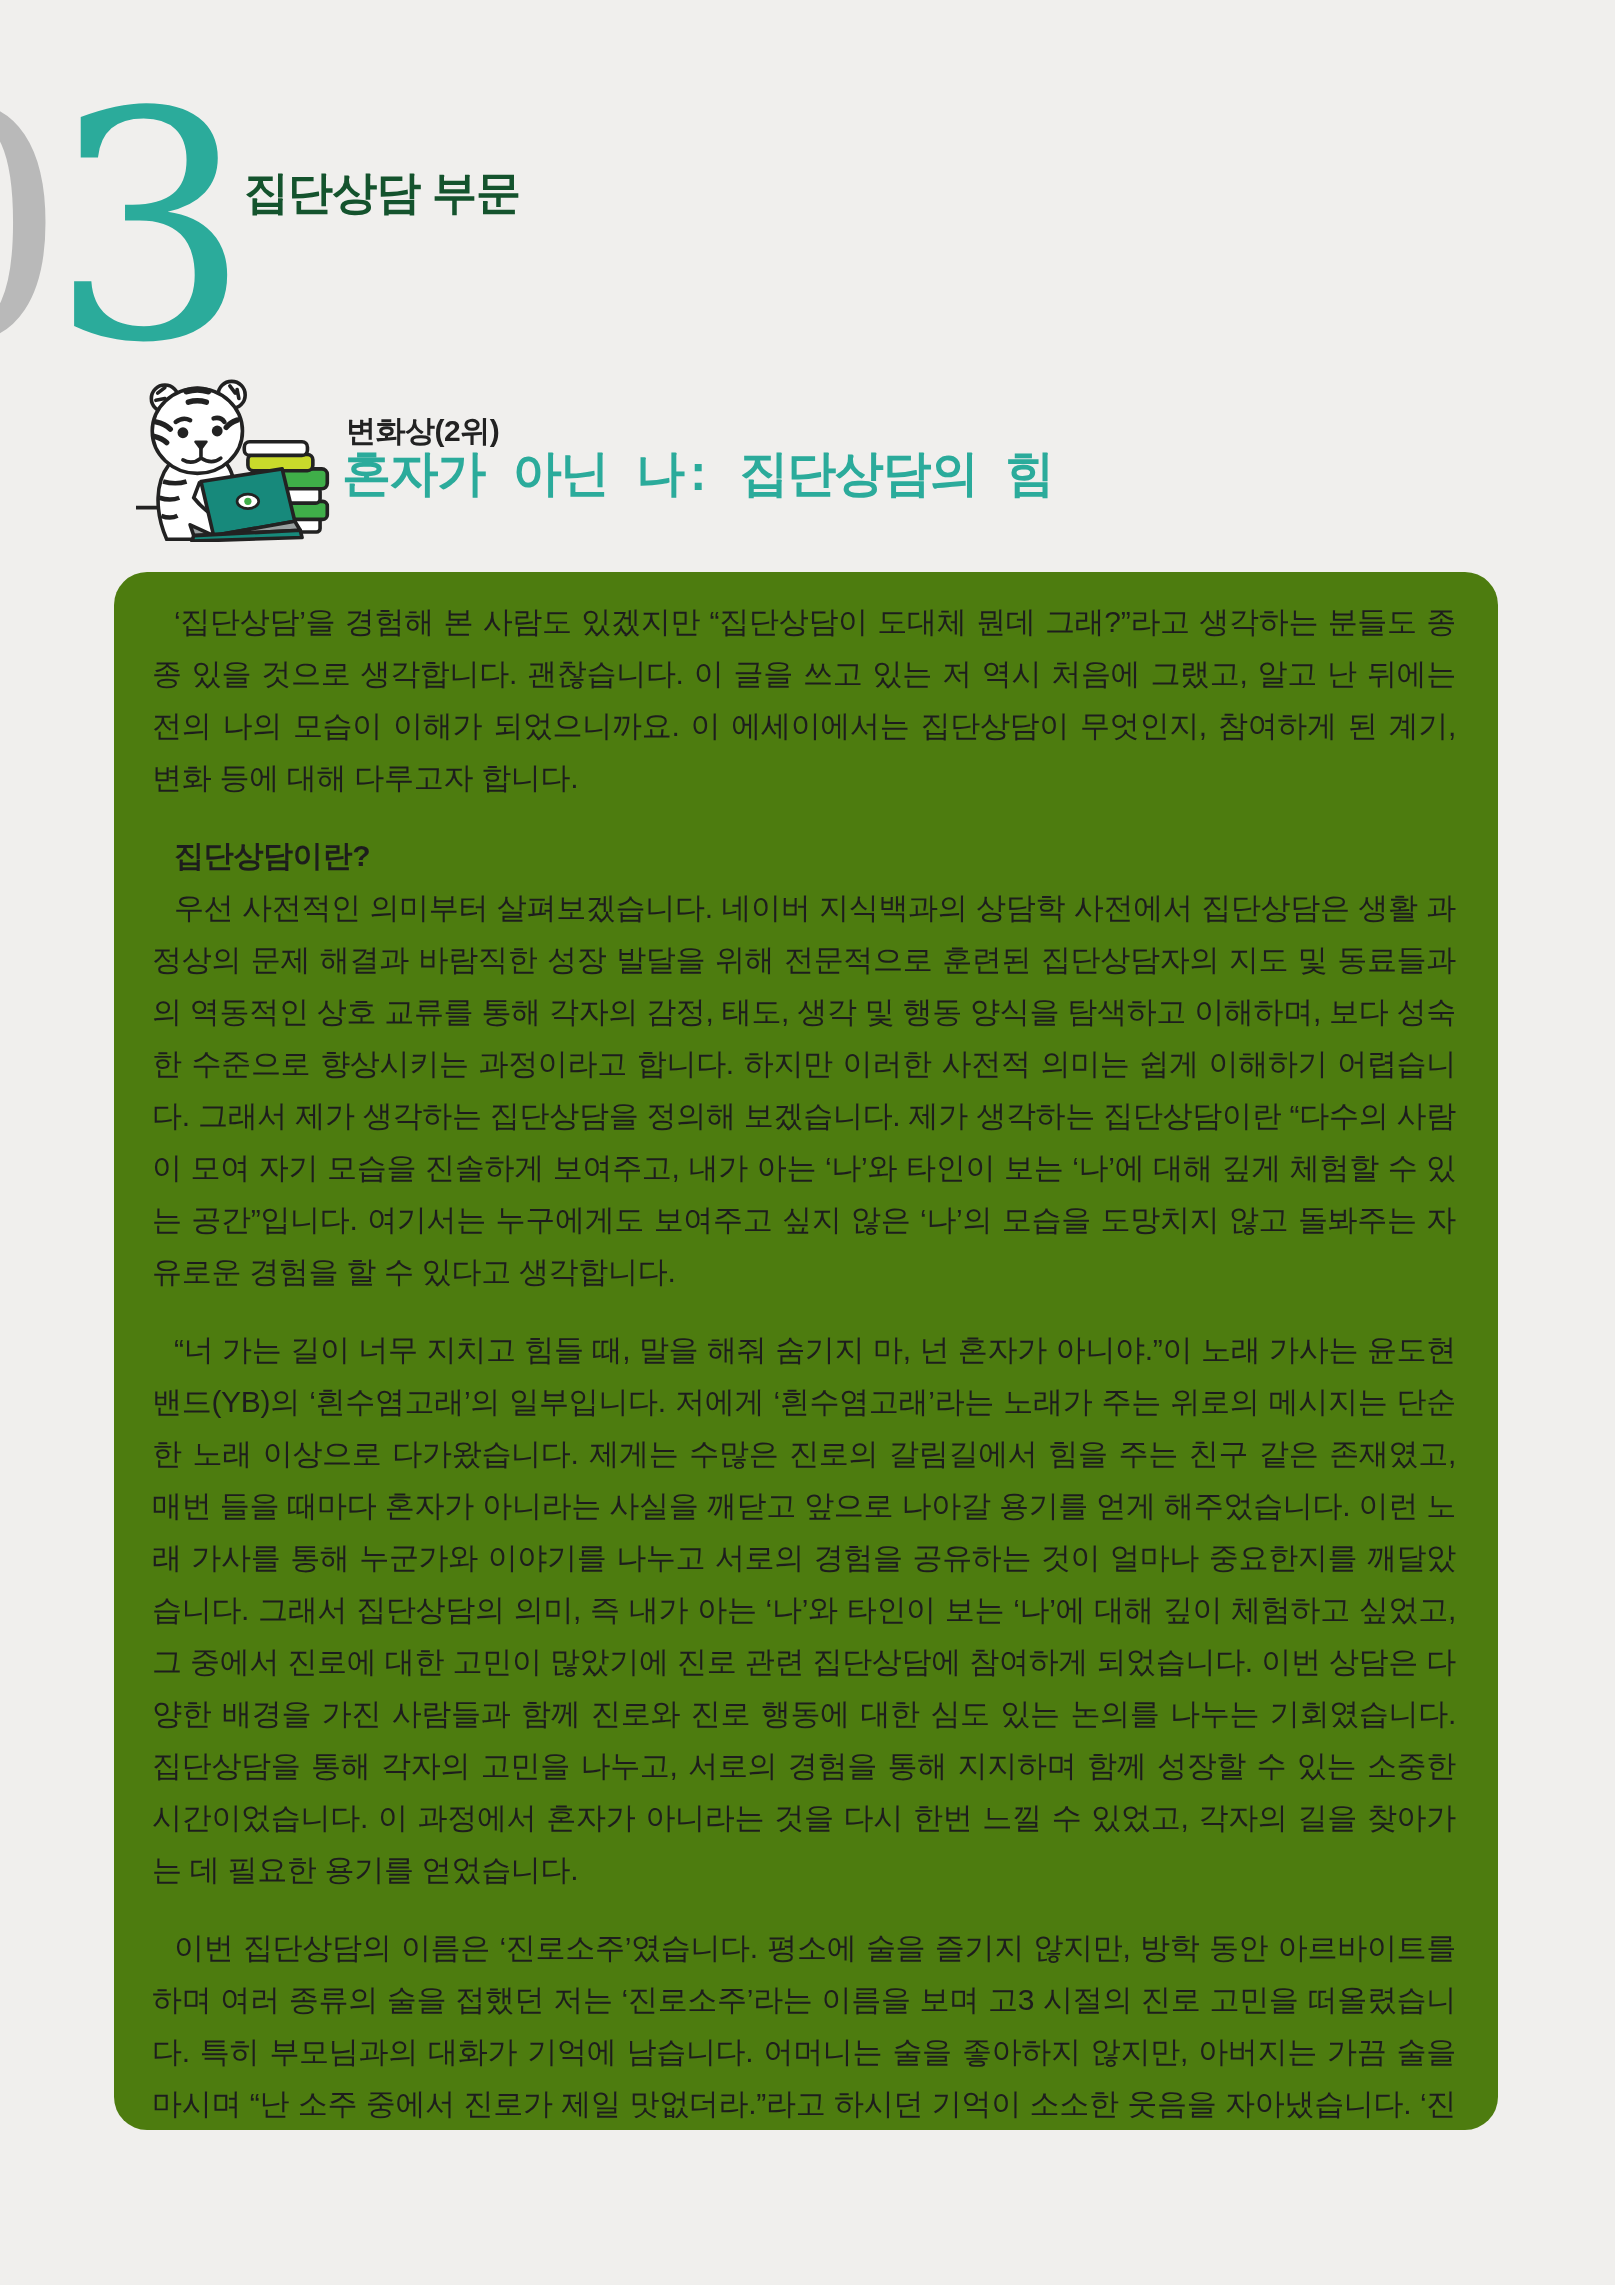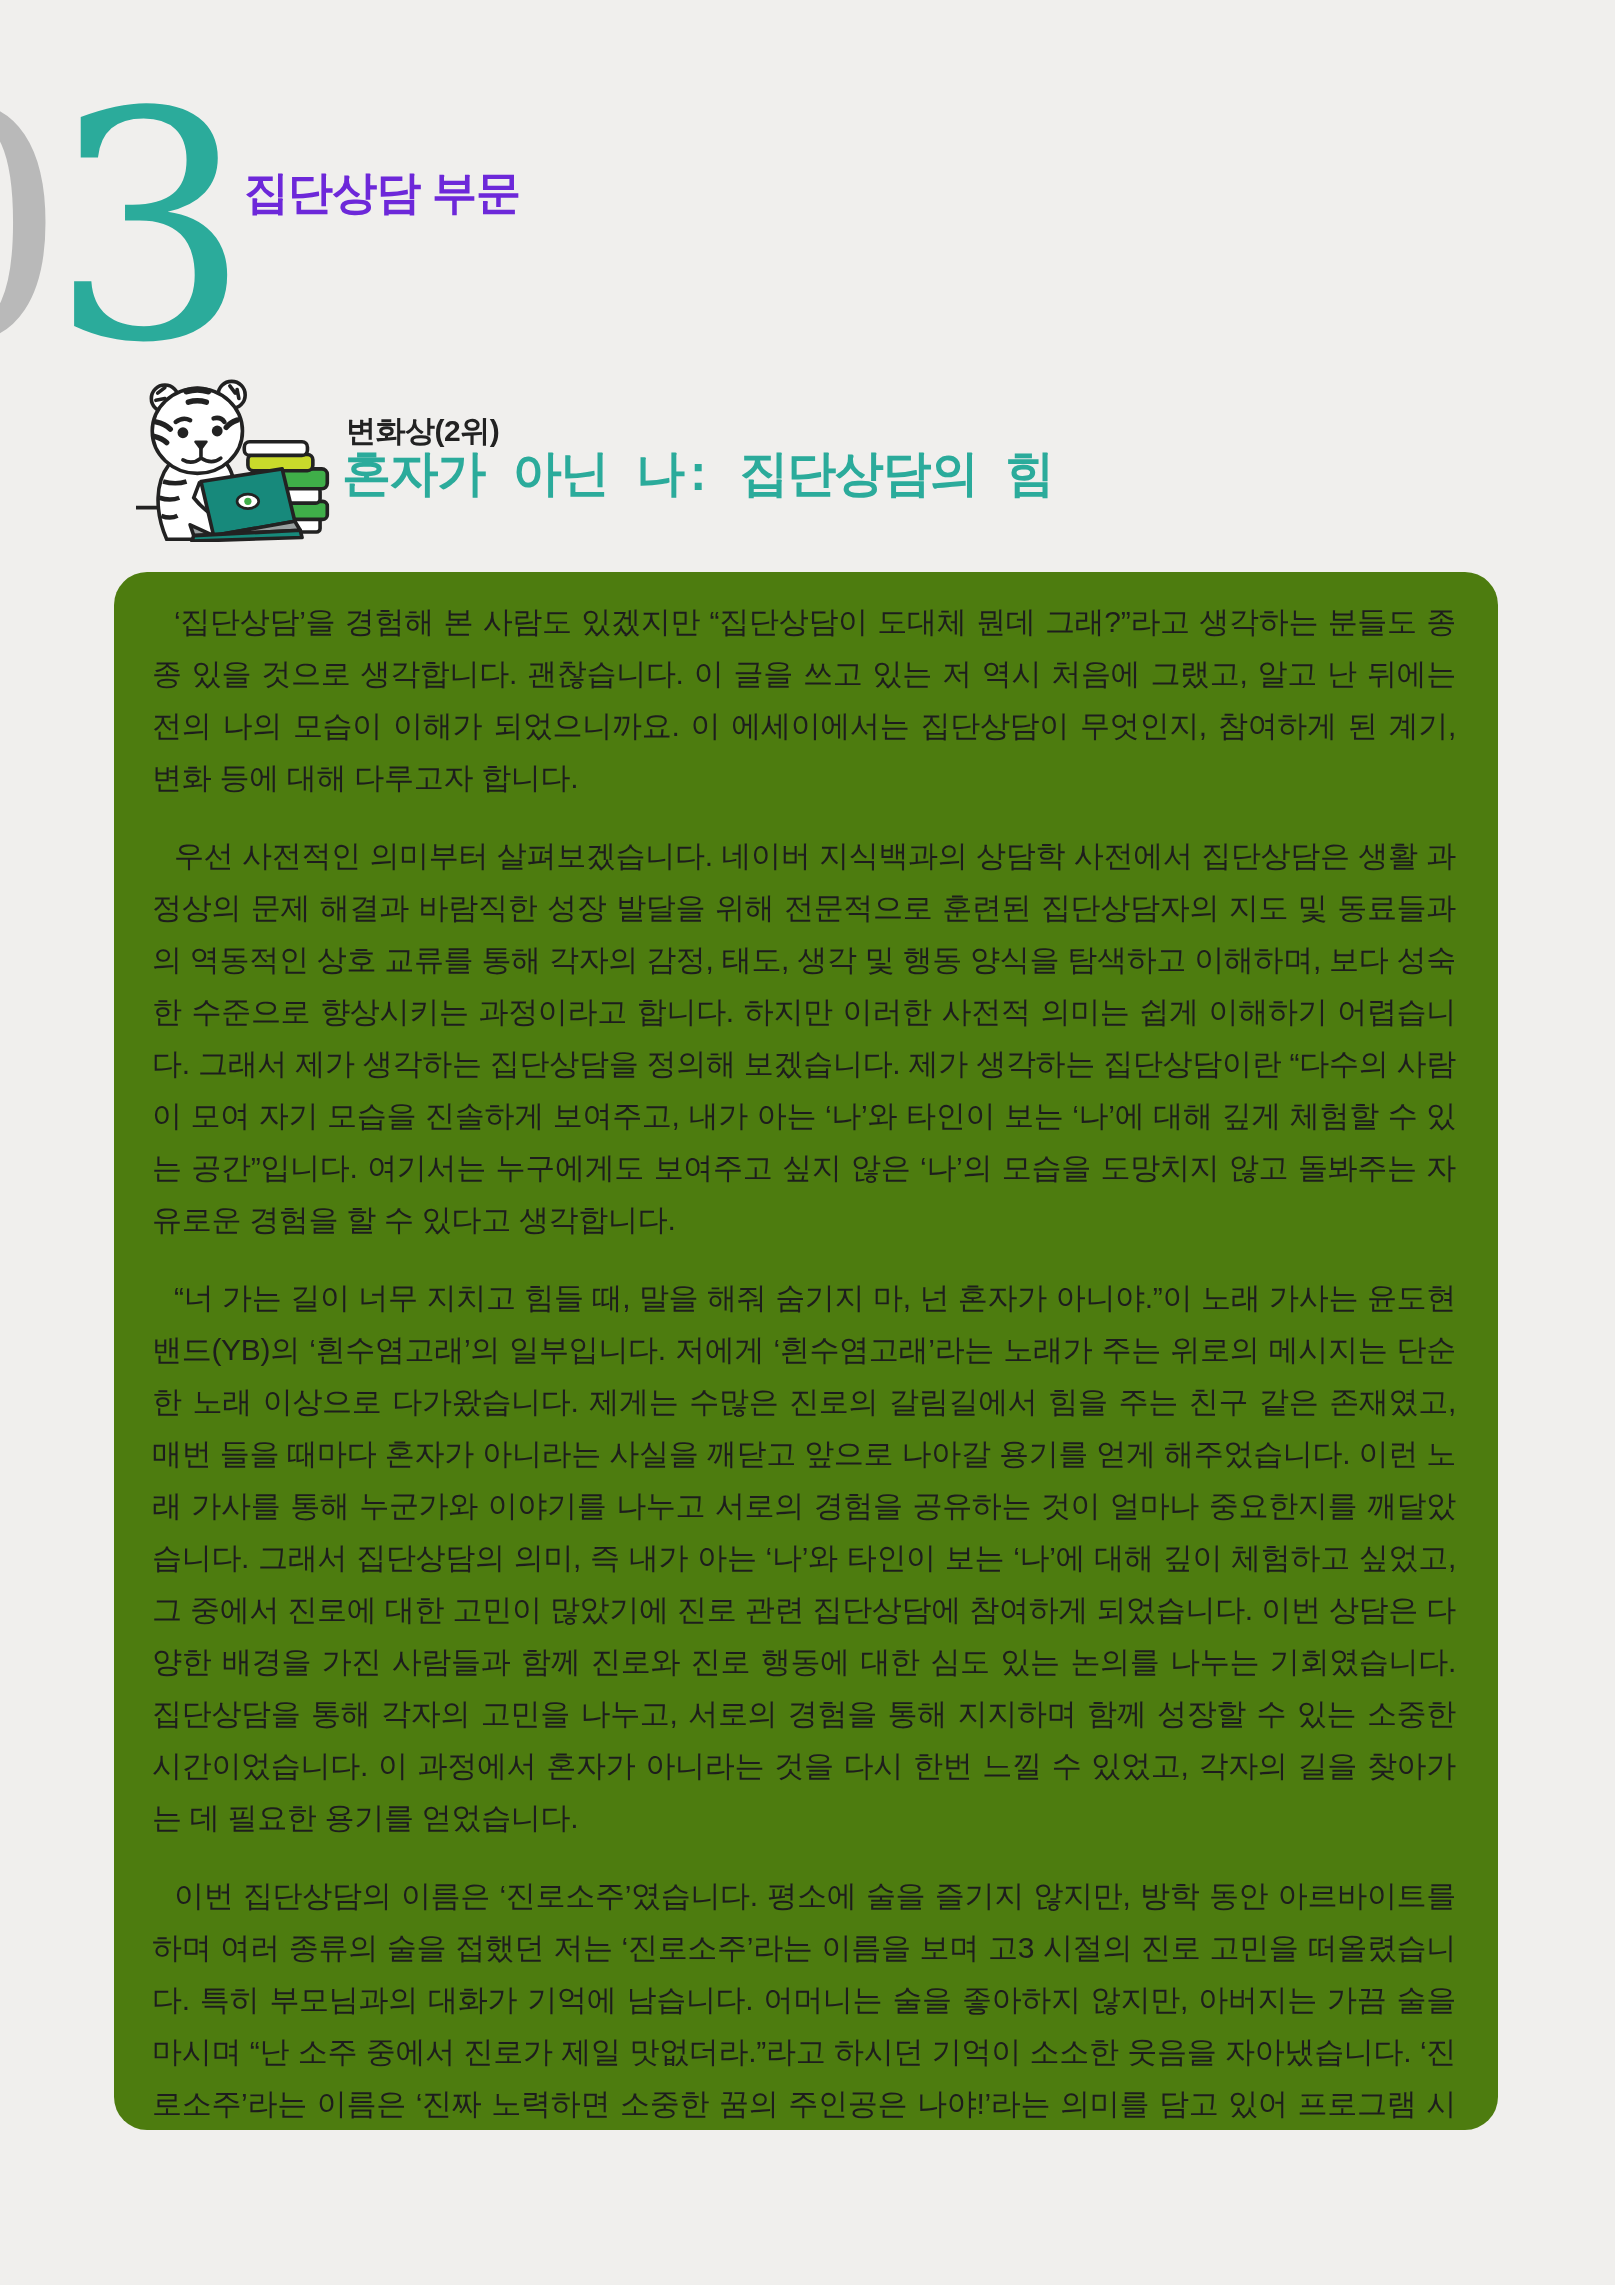--- a/index.html
+++ b/index.html
@@ -22,21 +22,21 @@
     white-space: nowrap;
   }
   .digit-zero { color: #b9b9b9; }
   .digit-three { color: #2bab9b; }
   
   .chapter-label {
     position: absolute;
     left: 244px; top: 163px;
     font-size: 45px;
     font-weight: 700;
-    color: #6d28d9;
+    color: #14532d;
     letter-spacing: -0.9px;
   }
   
   .mascot {
     position: absolute;
     left: 136px; top: 375px;
     width: 194px; height: 167px;
   }
   
   .award-label {
@@ -150,20 +150,21 @@
 </svg>
 
 <div class="award-label">변화상(2위)</div>
 <h1 class="page-title" style="margin:0;font-family:Liberation Mono, monospace;">혼자가 아닌 나: 집단상담의 힘</h1>
 
 <div class="essay-card">
   <div class="essay">
     <p>‘집단상담’을 경험해 본 사람도 있겠지만 “집단상담이 도대체 뭔데 그래?”라고 생각하는 분들도 종종 있을 것으로 생각합니다. 괜찮습니다. 이 글을 쓰고 있는 저 역시 처음에 그랬고, 알고 난 뒤에는 전의 나의 모습이 이해가 되었으니까요. 이 에세이에서는 집단상담이 무엇인지, 참여하게 된 계기, 변화 등에 대해 다루고자 합니다.</p>
 
     <div class="essay-section">
+      <h3>집단상담이란?</h3>
       <p>우선 사전적인 의미부터 살펴보겠습니다. 네이버 지식백과의 상담학 사전에서 집단상담은 생활 과정상의 문제 해결과 바람직한 성장 발달을 위해 전문적으로 훈련된 집단상담자의 지도 및 동료들과의 역동적인 상호 교류를 통해 각자의 감정, 태도, 생각 및 행동 양식을 탐색하고 이해하며, 보다 성숙한 수준으로 향상시키는 과정이라고 합니다. 하지만 이러한 사전적 의미는 쉽게 이해하기 어렵습니다. 그래서 제가 생각하는 집단상담을 정의해 보겠습니다. 제가 생각하는 집단상담이란 “다수의 사람이 모여 자기 모습을 진솔하게 보여주고, 내가 아는 ‘나’와 타인이 보는 ‘나’에 대해 깊게 체험할 수 있는 공간”입니다. 여기서는 누구에게도 보여주고 싶지 않은 ‘나’의 모습을 도망치지 않고 돌봐주는 자유로운 경험을 할 수 있다고 생각합니다.</p>
     </div>
 
     <div class="essay-section">
       <p>“너 가는 길이 너무 지치고 힘들 때, 말을 해줘 숨기지 마, 넌 혼자가 아니야.”이 노래 가사는 윤도현밴드(YB)의 ‘흰수염고래’의 일부입니다. 저에게 ‘흰수염고래’라는 노래가 주는 위로의 메시지는 단순한 노래 이상으로 다가왔습니다. 제게는 수많은 진로의 갈림길에서 힘을 주는 친구 같은 존재였고, 매번 들을 때마다 혼자가 아니라는 사실을 깨닫고 앞으로 나아갈 용기를 얻게 해주었습니다. 이런 노래 가사를 통해 누군가와 이야기를 나누고 서로의 경험을 공유하는 것이 얼마나 중요한지를 깨달았습니다. 그래서 집단상담의 의미, 즉 내가 아는 ‘나’와 타인이 보는 ‘나’에 대해 깊이 체험하고 싶었고, 그 중에서 진로에 대한 고민이 많았기에 진로 관련 집단상담에 참여하게 되었습니다. 이번 상담은 다양한 배경을 가진 사람들과 함께 진로와 진로 행동에 대한 심도 있는 논의를 나누는 기회였습니다. 집단상담을 통해 각자의 고민을 나누고, 서로의 경험을 통해 지지하며 함께 성장할 수 있는 소중한 시간이었습니다. 이 과정에서 혼자가 아니라는 것을 다시 한번 느낄 수 있었고, 각자의 길을 찾아가는 데 필요한 용기를 얻었습니다.</p>
     </div>
 
     <div class="essay-section">
       <p>이번 집단상담의 이름은 ‘진로소주’였습니다. 평소에 술을 즐기지 않지만, 방학 동안 아르바이트를 하며 여러 종류의 술을 접했던 저는 ‘진로소주’라는 이름을 보며 고3 시절의 진로 고민을 떠올렸습니다. 특히 부모님과의 대화가 기억에 남습니다. 어머니는 술을 좋아하지 않지만, 아버지는 가끔 술을 마시며 “난 소주 중에서 진로가 제일 맛없더라.”라고 하시던 기억이 소소한 웃음을 자아냈습니다. ‘진로소주’라는 이름은 ‘진짜 노력하면 소중한 꿈의 주인공은 나야!’라는 의미를 담고 있어 프로그램 시작 전부터 흥미를 끌었습니다. 집단상담은 2024년 초 매주 화요일, 총 5회기로 진행되었습니다. 저는</p>
     </div>

